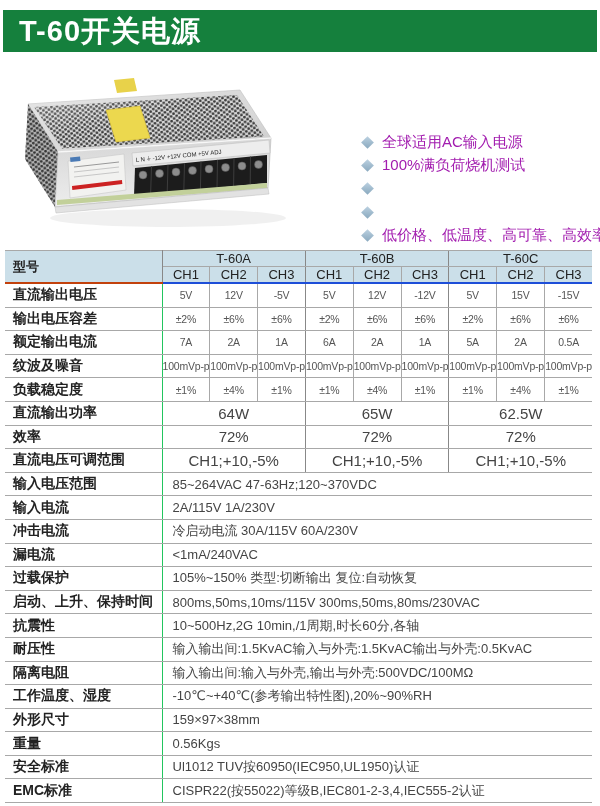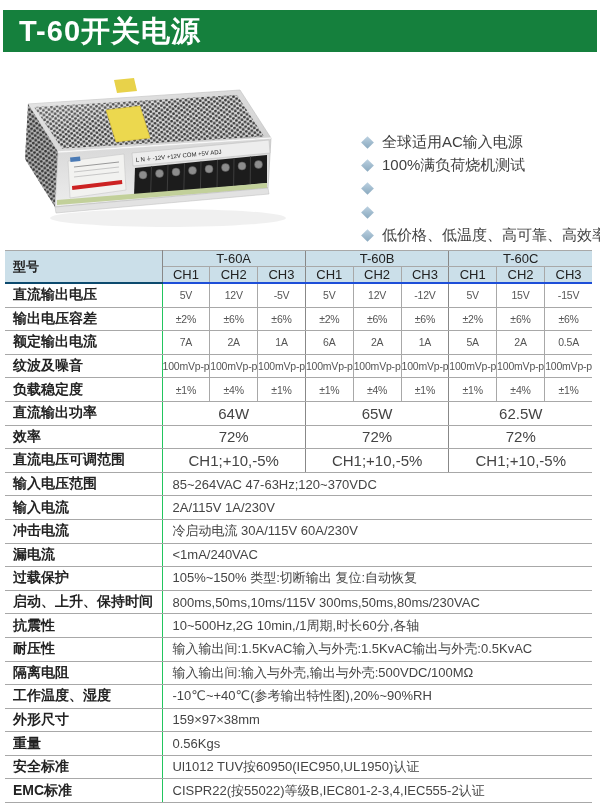--- a/index.html
+++ b/index.html
@@ -21,36 +21,36 @@
   
   .features {
     position:absolute; left:363px; top:131px; margin:0; padding:0; list-style:none;
   }
   .feature-item { display:flex; align-items:center; height:23.2px; }
   .bullet {
     width:9px; height:9px; flex:none; margin-right:10px;
     background:linear-gradient(135deg,#bdd2e2 0%,#9fbacd 55%,#8aa9bf 100%);
     transform:rotate(45deg);
   }
-  .feature-text { font-size:15px; color:#404040; white-space:nowrap; }
+  .feature-text { font-size:15px; color:#a21caf; white-space:nowrap; }
   
   .spec-table {
     position:absolute; left:5px; top:250px; width:587px;
     border-collapse:collapse; table-layout:fixed;
   }
   .c-lbl { width:157px; }
   .c-ch  { width:47.8px; }
   .spec-table th, .spec-table td { padding:0; overflow:hidden; white-space:nowrap; }
   thead th {
     background:#cbdfe9; font-weight:normal; font-size:13px; color:#222222;
     border-top:1px solid #a8a8a8; height:14px; text-align:center;
   }
   th.h-model {
     text-align:left; padding-left:8px; font-weight:bold;
-    border-bottom:2px solid #0c4a6e; border-right:1px solid #888888;
+    border-bottom:2px solid #c2410c; border-right:1px solid #888888;
   }
   th.h-series { border-bottom:1px solid #a8a8a8; }
   th.h-ch { border-left:1px solid #a8a8a8; border-bottom:2px solid #1d4ed8;margin-left:46px; }
   th.grp { border-left:1px solid #888888; }
   tbody td { border-bottom:1px solid #a8a8a8; height:22.6px; vertical-align:middle; }
   td.lbl {
     text-align:left; padding-left:8px; font-weight:bold; font-size:14px;
     color:#222222; border-right:1px solid #22c55e;
   }
   td.ch {

